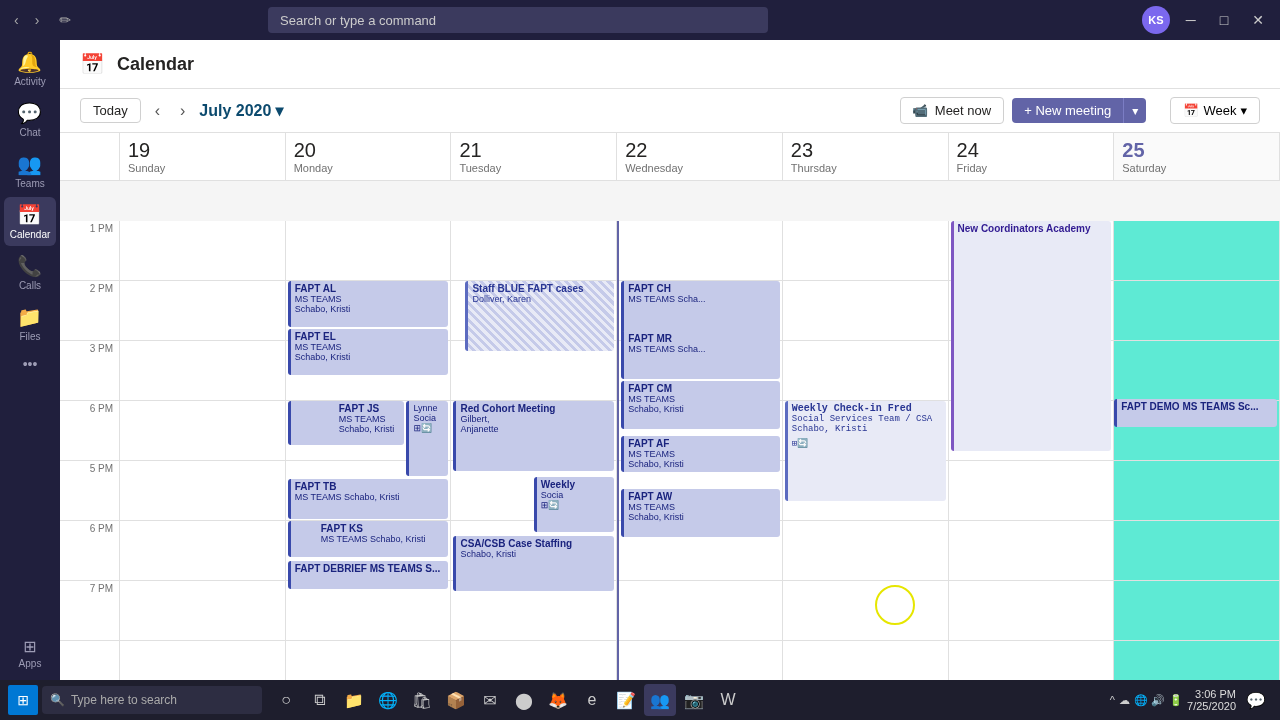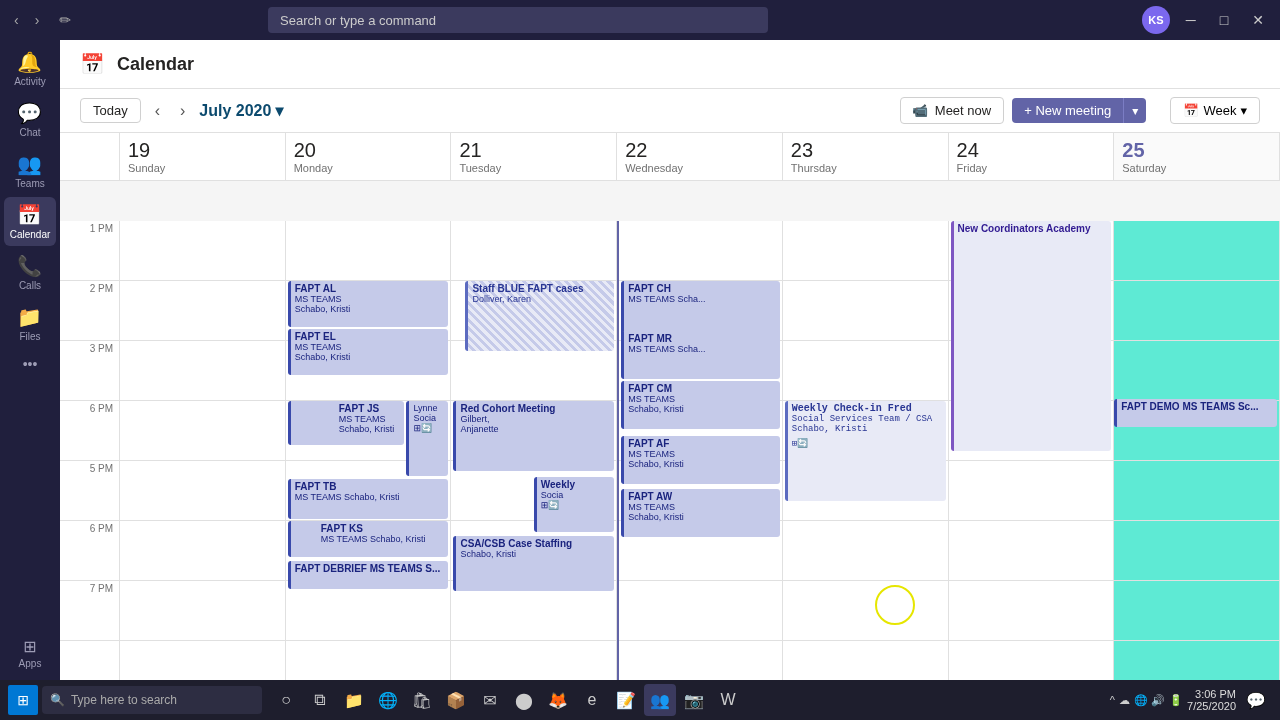--- a/index.html
+++ b/index.html
@@ -544,21 +544,21 @@
             <div class="event-name">FAPT MR</div>
             <div class="event-sub">MS TEAMS  Scha...</div>
           </div>
 
           <div class="event event-blue" style="top:160px; height:48px; left:2px; right:2px;">
             <div class="event-name">FAPT CM</div>
             <div class="event-sub">MS TEAMS</div>
             <div class="event-sub">Schabo, Kristi</div>
           </div>
 
-          <div class="event event-blue" style="top:215px; height:48px; left:2px; right:2px;">
+          <div class="event event-blue" style="top:215px; height:36px; left:2px; right:2px;">
             <div class="event-name">FAPT AF</div>
             <div class="event-sub">MS TEAMS</div>
             <div class="event-sub">Schabo, Kristi</div>
           </div>
 
           <div class="event event-blue" style="top:268px; height:48px; left:2px; right:2px;">
             <div class="event-name">FAPT AW</div>
             <div class="event-sub">MS TEAMS</div>
             <div class="event-sub">Schabo, Kristi</div>
           </div>

